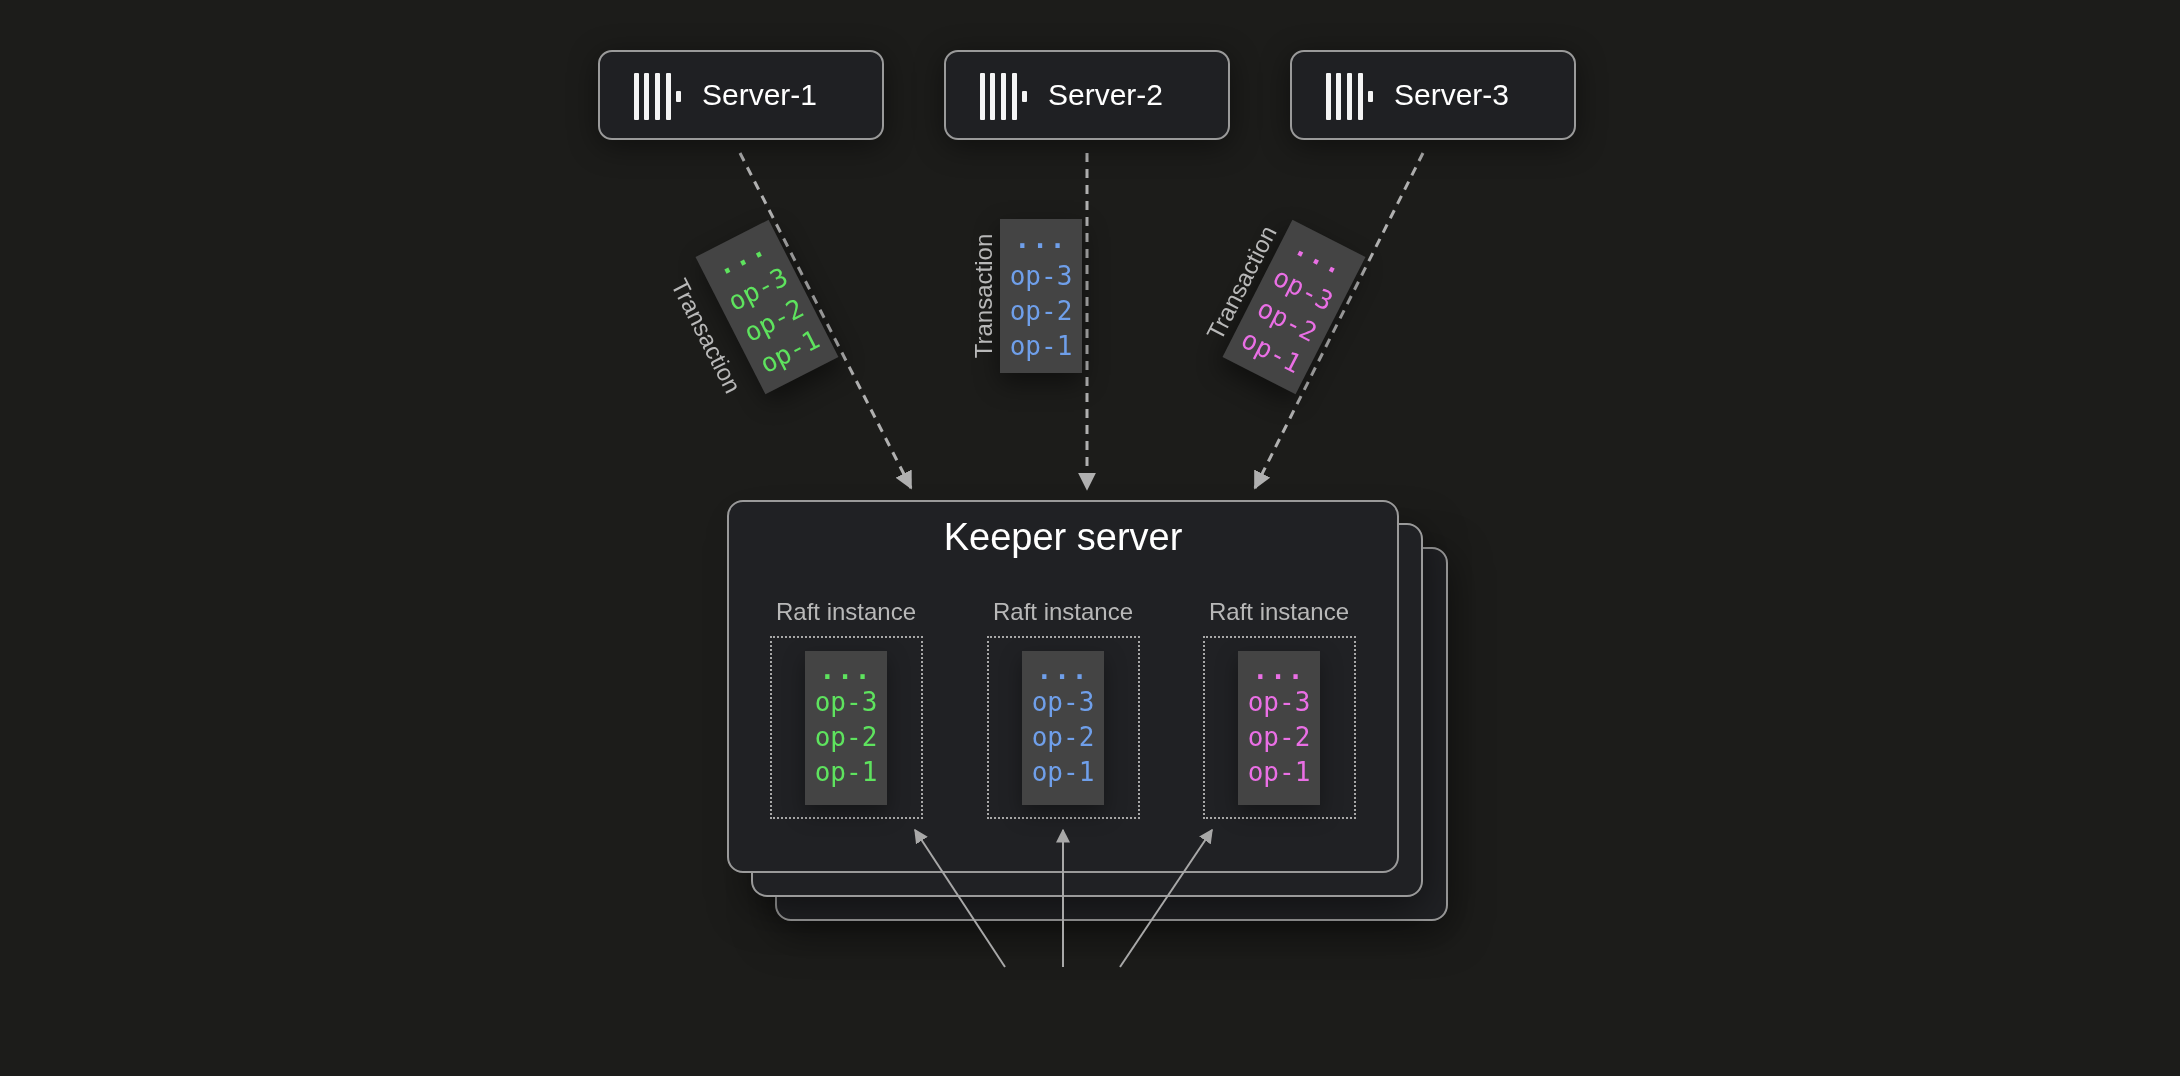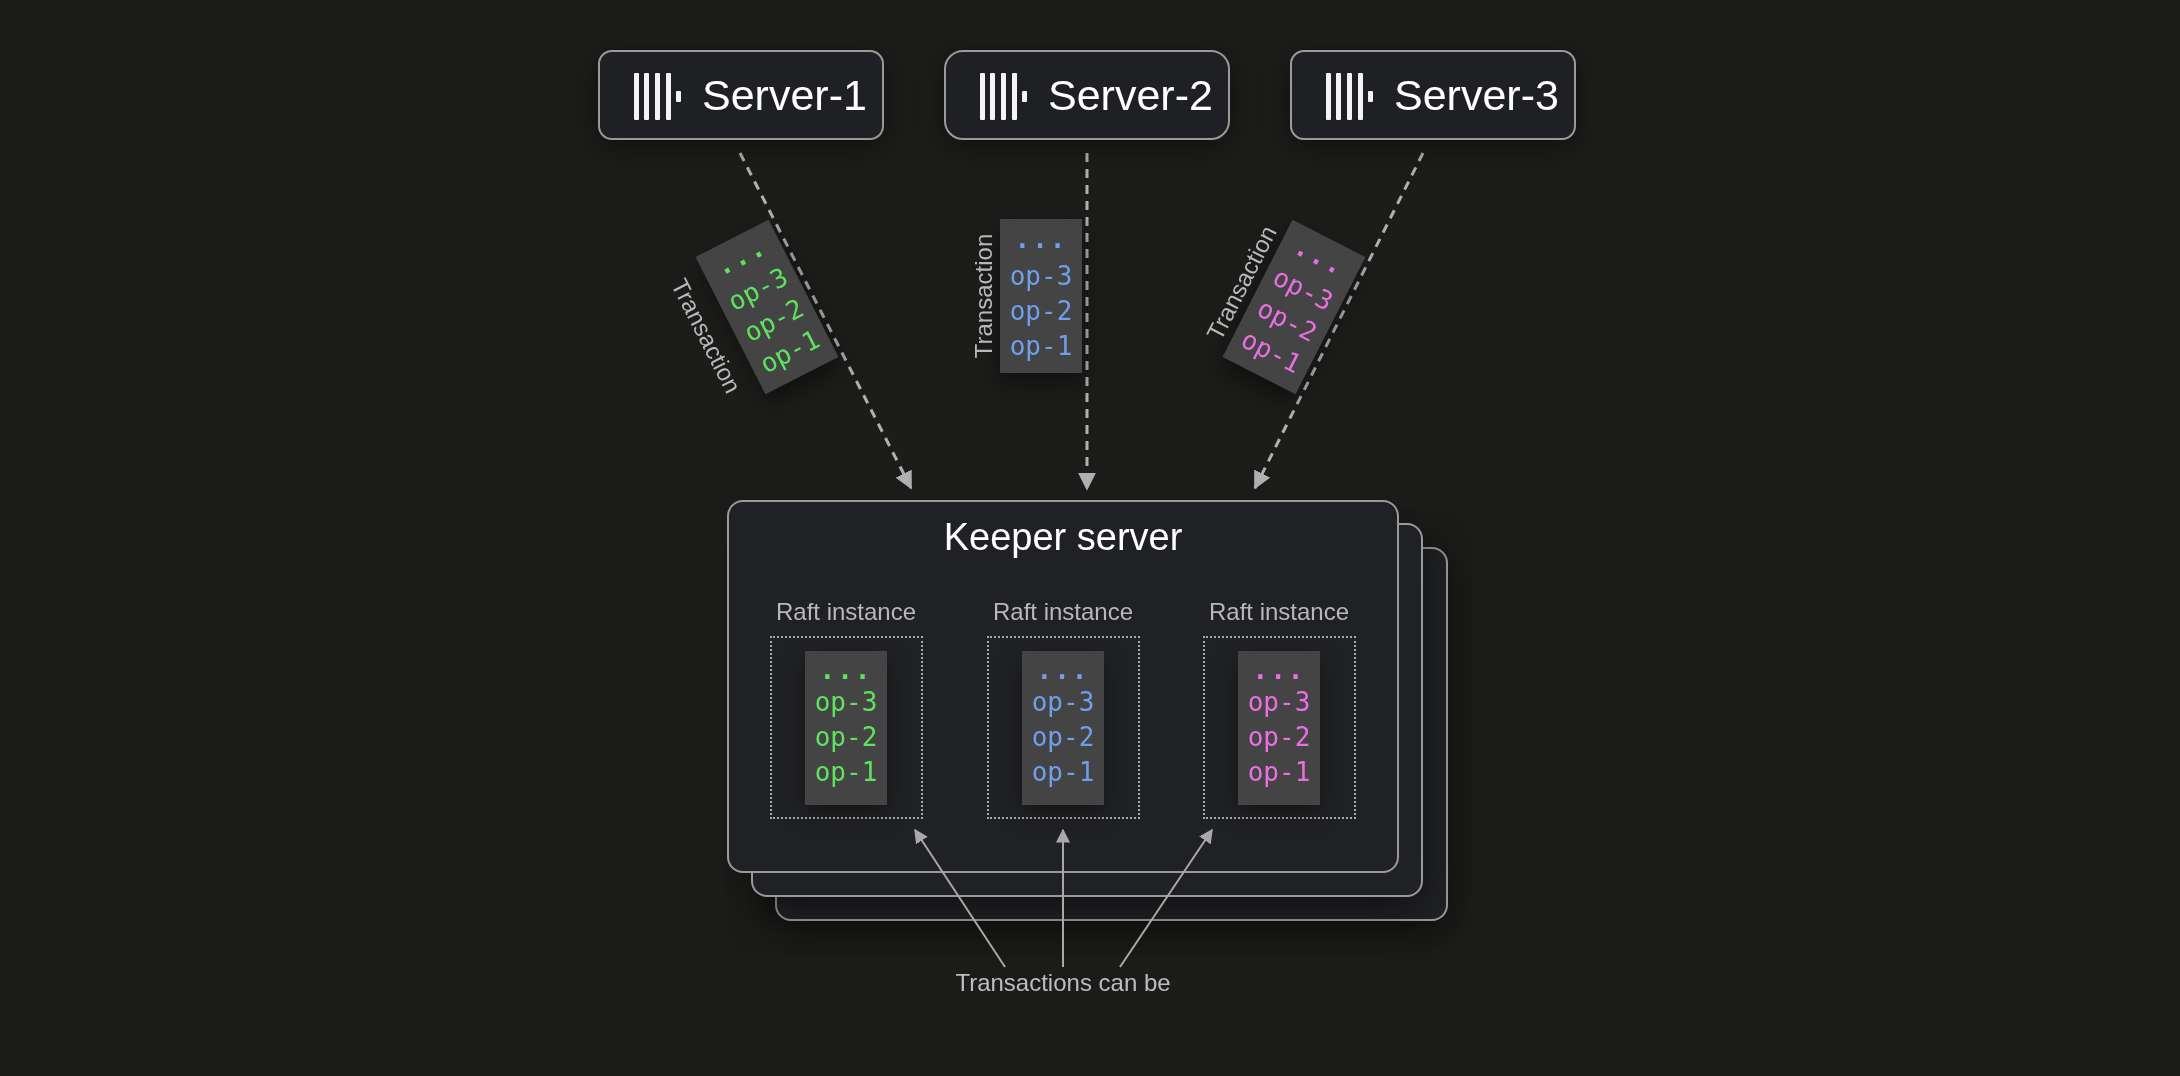--- a/index.html
+++ b/index.html
@@ -4,21 +4,21 @@
 <style>
   html, body { margin:0; padding:0; }
   body { width:2180px; height:1076px; background:#1c1c1a; position:relative; overflow:hidden;
          font-family:"Liberation Sans", sans-serif; }
   .server-box { position:absolute; width:286px; height:90px; top:50px; box-sizing:border-box;
     background:#1f2023; border:2px solid #9a9a9a; border-radius:14px;
     box-shadow: 0 6px 30px rgba(0,0,0,0.45); }
   .server-icon { position:absolute; left:34px; top:21px; width:52px; height:48px; }
   .server-icon .bar { position:absolute; top:0; width:5px; height:47px; background:#f4f4f4; border-radius:1px; }
   .server-icon .dot { position:absolute; top:18px; width:5px; height:11px; background:#f4f4f4; border-radius:1px; }
-  .server-label { position:absolute; left:102px; top:0; height:86px; line-height:86px; font-size:43px; color:#ffffff; white-space:nowrap; }
+  .server-label { position:absolute; left:102px; top:0; height:86px; line-height:86px; font-size:30px; color:#ffffff; white-space:nowrap; }
   .card { position:absolute; box-sizing:border-box; background:#202124; border:2px solid #9a9a9a; border-radius:16px; }
   .card.back { box-shadow: 0 10px 40px rgba(0,0,0,0.5); }
   .keeper-title { position:absolute; left:0; width:100%; top:14px; text-align:center; font-size:38px; color:#ffffff; }
   .raft-label { position:absolute; width:200px; text-align:center; font-size:24px; color:#b8b8b8; }
   .raft-box { position:absolute; box-sizing:border-box; border:2px dotted #a8a8a8; }
   .op-col { position:absolute; background:#444444; font-family:"DejaVu Sans Mono", monospace; font-size:26px;
             text-align:center; box-shadow: 0 8px 20px rgba(0,0,0,0.35); }
   .op-col .row { height:35px; line-height:35px; }
   .op-col .dots { height:34px; line-height:22px; font-weight:bold; letter-spacing:2px; }
   .tx-card { position:absolute; width:82px; height:154px; margin-left:-41px; margin-top:-77px; background:#444444;
@@ -51,21 +51,21 @@
 <div class="server-box" style="left:598px;">
   <div class="server-icon">
     <div class="bar" style="left:0"></div>
       <div class="bar" style="left:10px"></div>
       <div class="bar" style="left:21px"></div>
       <div class="bar" style="left:32px"></div>
       <div class="dot" style="left:42px"></div>
   </div>
   <div class="server-label">Server-1</div>
 </div>
-<div class="server-box" style="left:944px;border-radius:19px;">
+<div class="server-box" style="left:944px;">
   <div class="server-icon">
     <div class="bar" style="left:0"></div>
       <div class="bar" style="left:10px"></div>
       <div class="bar" style="left:21px"></div>
       <div class="bar" style="left:32px"></div>
       <div class="dot" style="left:42px"></div>
   </div>
   <div class="server-label">Server-2</div>
 </div>
 <div class="server-box" style="left:1290px;">
@@ -136,14 +136,13 @@
   <div class="row">op-1</div>
 </div>
 
 <svg class="overlay" width="2180" height="1076">
   <line x1="1005" y1="967" x2="915" y2="830" stroke="#a8a8a8" stroke-width="2" marker-end="url(#tri2)"></line>
   <line x1="1063" y1="967" x2="1063" y2="830" stroke="#a8a8a8" stroke-width="2" marker-end="url(#tri2)"></line>
   <line x1="1120" y1="967" x2="1212" y2="830" stroke="#a8a8a8" stroke-width="2" marker-end="url(#tri2)"></line>
 </svg>
 
 <div class="caption">
-  <div>Transactions can be</div>
 </div>
 
 </body></html>

